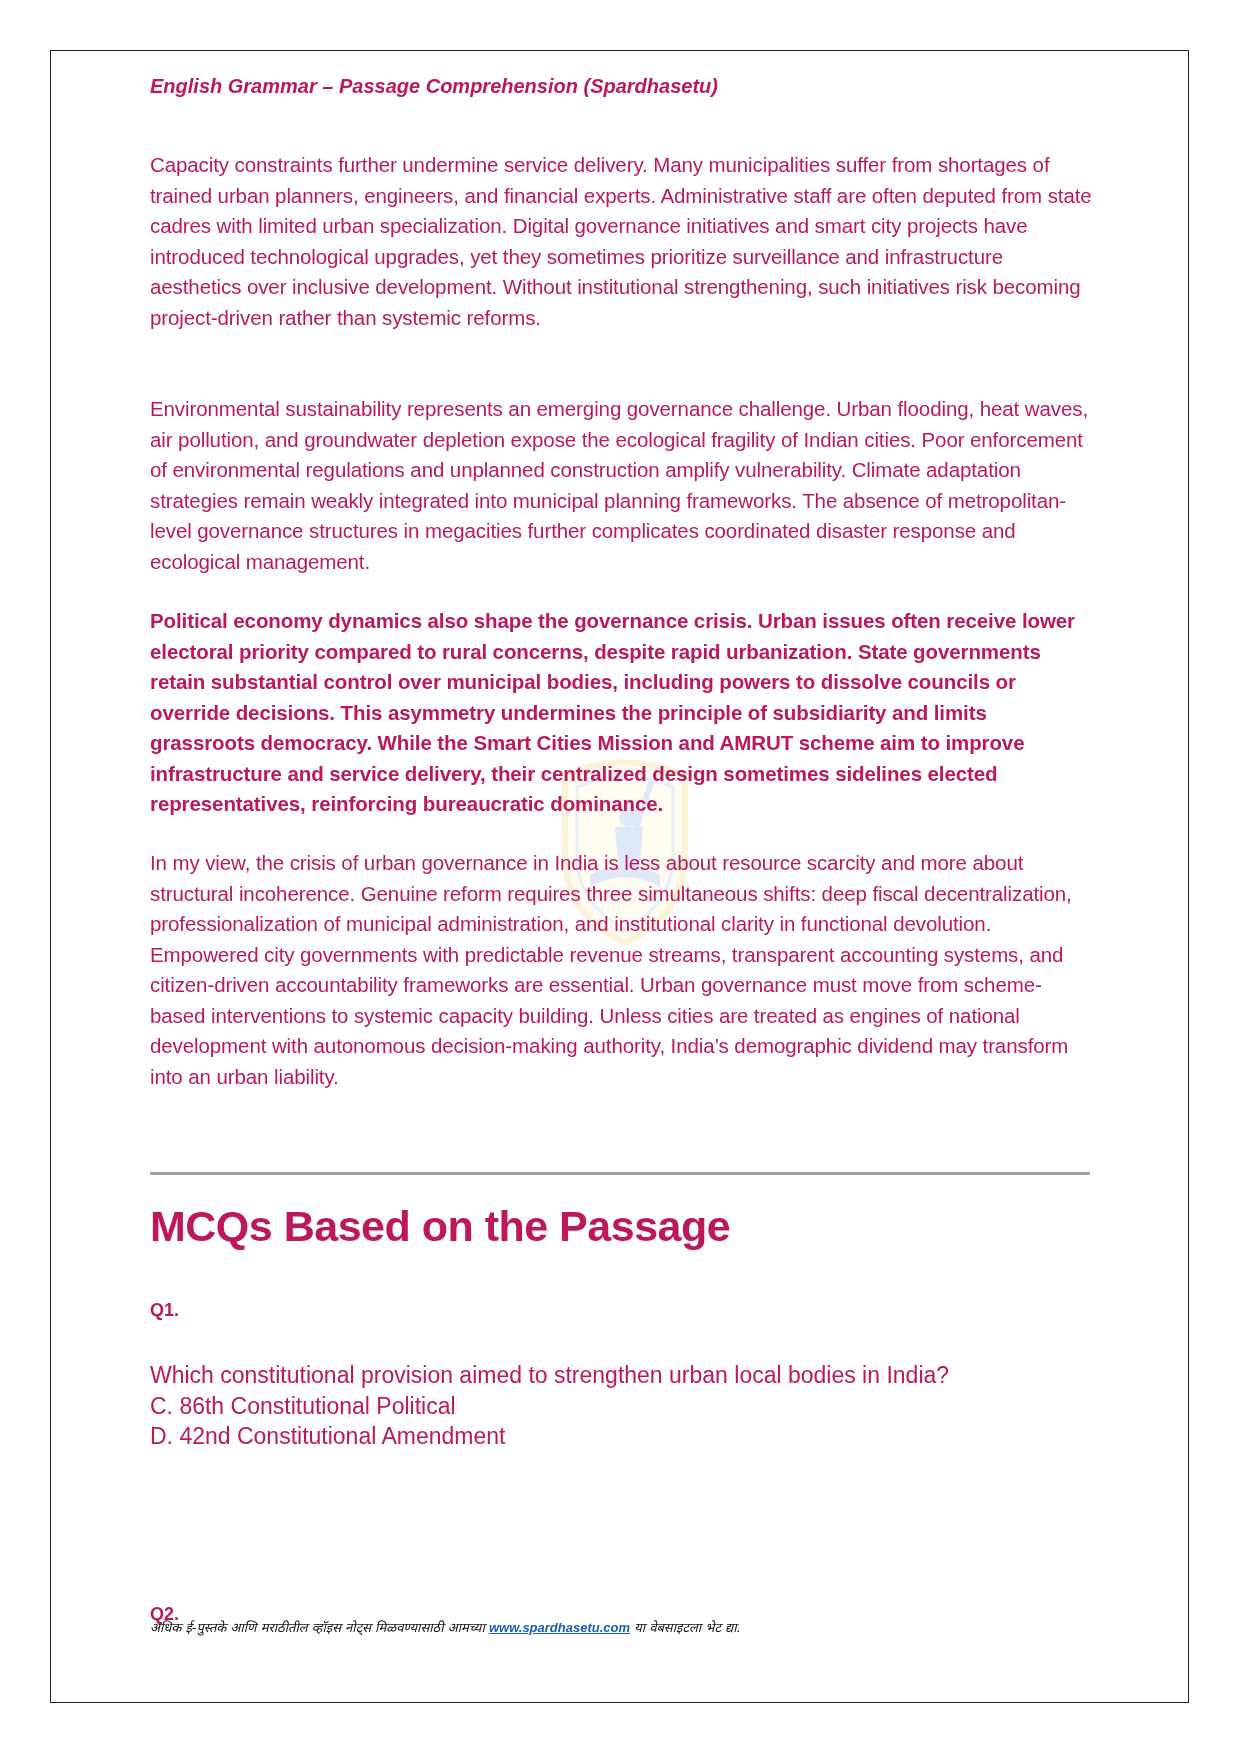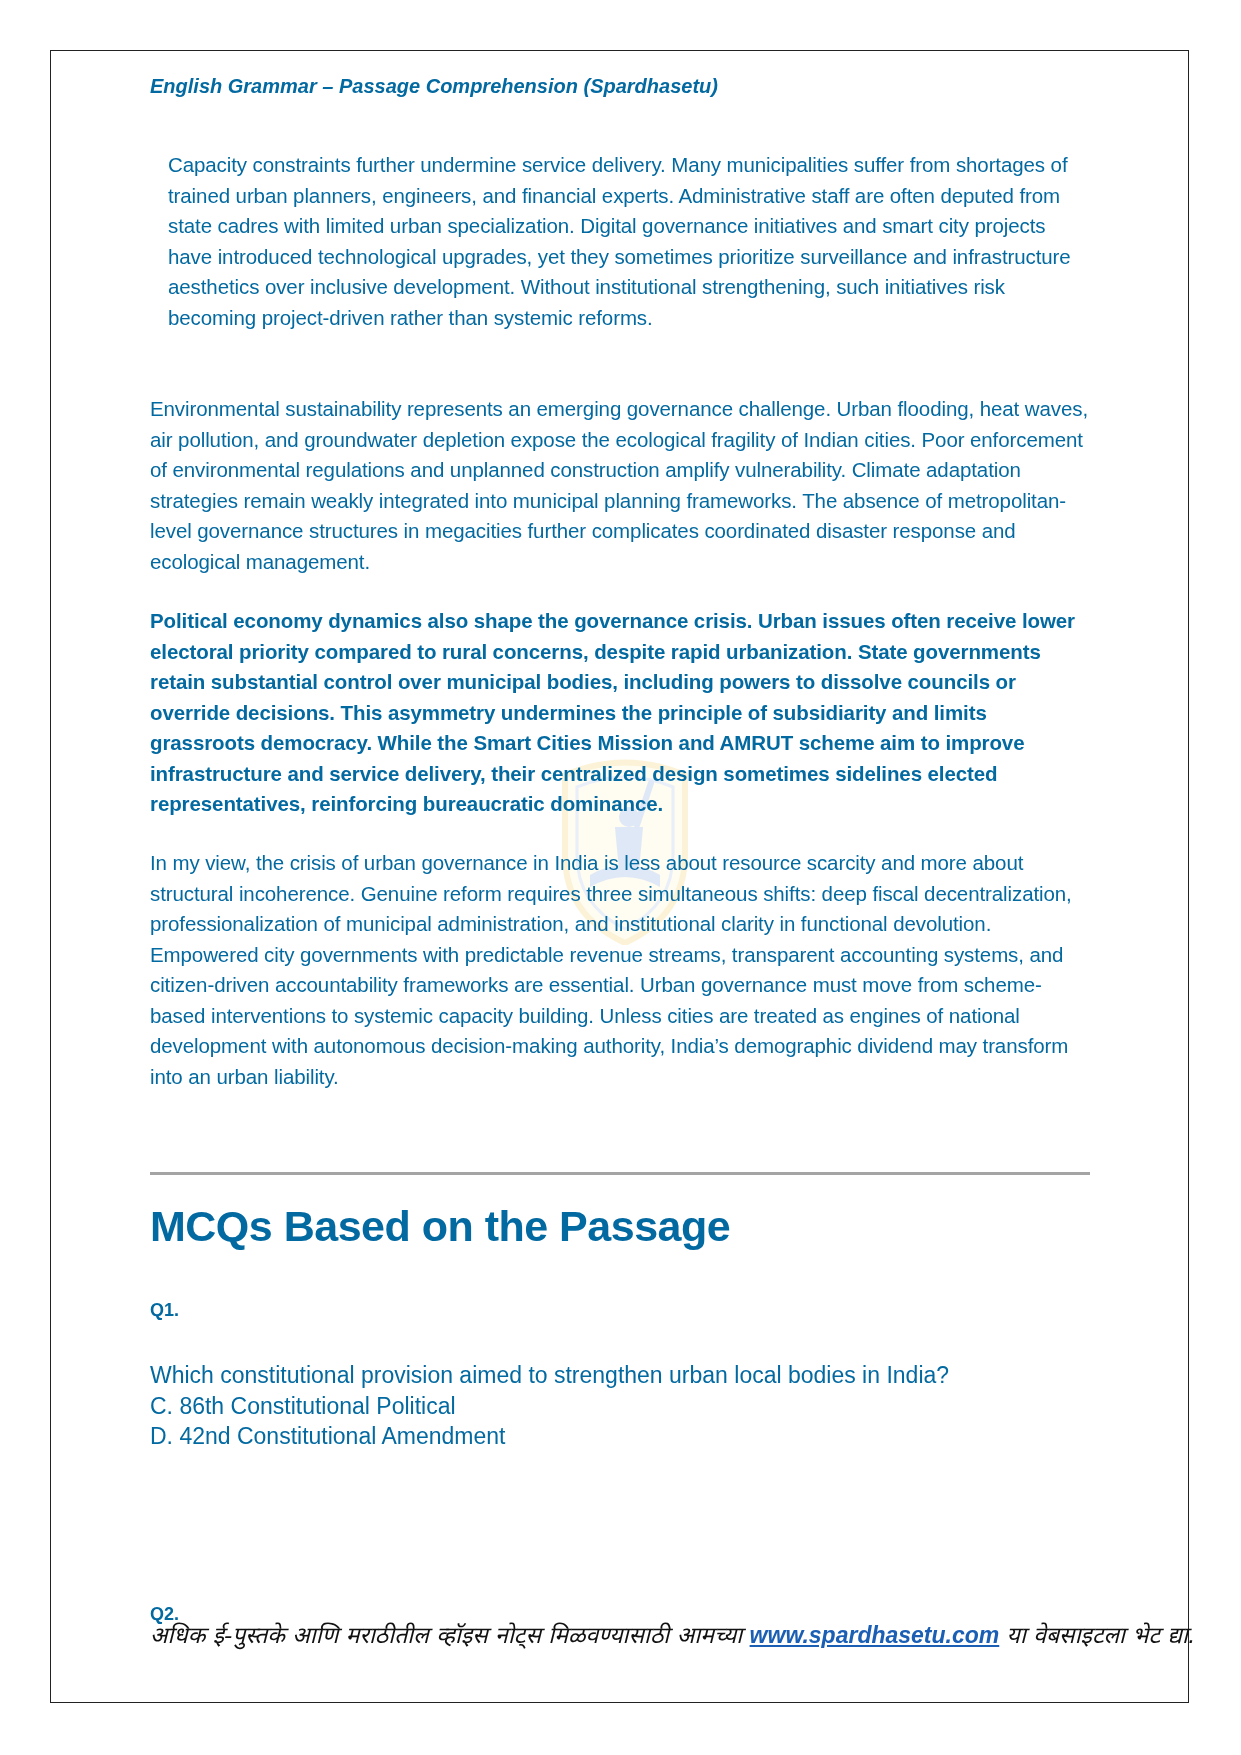--- a/index.html
+++ b/index.html
@@ -3,47 +3,47 @@
 <meta charset="utf-8">
 <style>
   html, body { margin: 0; padding: 0; background: #ffffff; }
   body { width: 1241px; height: 1755px; position: relative; overflow: hidden; }
   .page-border {
     position: absolute; left: 50px; top: 50px; width: 1139px; height: 1653px;
     border: 1.5px solid #222; box-sizing: border-box;
   }
   .content {
     position: absolute; left: 150px; top: 72px; width: 945px;
-    font-family: "Liberation Sans", "DejaVu Sans", sans-serif; color: #0369a1;
+    font-family: "Liberation Sans", "DejaVu Sans", sans-serif; color: #be185d;
   }
   .doc-header {
     font-style: italic; font-weight: bold; font-size: 20px; margin: 0; line-height: 28px;
   }
   .para {
     font-size: 20.5px; line-height: 30.5px; margin: 0; letter-spacing: -0.1px;
   }
-  .p1 { position: absolute; top: 78px; margin-left: 18px; }
+  .p1 { position: absolute; top: 78px; }
   .p2 { position: absolute; top: 322px; }
   .p3 { position: absolute; top: 534px; font-weight: bold; }
   .p4 { position: absolute; top: 776px; }
   .rule {
     position: absolute; left: 0; top: 1100px; width: 940px; height: 3px; background: #a4a4a4;
   }
   .mcq-title {
     position: absolute; top: 1130px; margin: 0;
     font-size: 43px; font-weight: bold; letter-spacing: -0.5px;
   }
   .q-label { position: absolute; font-size: 18px; font-weight: bold; margin: 0; }
   .q1-label { top: 1228px; }
   .q2-label { top: 1532px; text-align: center; }
   .q-text { position: absolute; top: 1288px; font-size: 23px; line-height: 30.5px; margin: 0; }
   .option { display: block; }
   .footer {
     position: absolute; left: 150px; top: 1618px; width: 945px;
-    font-family: "DejaVu Sans", sans-serif; font-style: italic; font-size: 23px; color: #111;
+    font-family: "DejaVu Sans", sans-serif; font-style: italic; font-size: 13px; color: #111;
     white-space: nowrap;
   }
   .footer a { color: #1a5fb4; text-decoration: underline; font-weight: bold; font-family: "Liberation Sans", sans-serif; }
   .watermark {
     position: absolute; left: 555px; top: 755px; width: 140px; height: 190px; opacity: 0.22;
   }
 </style>
 </head>
 <body>
 

